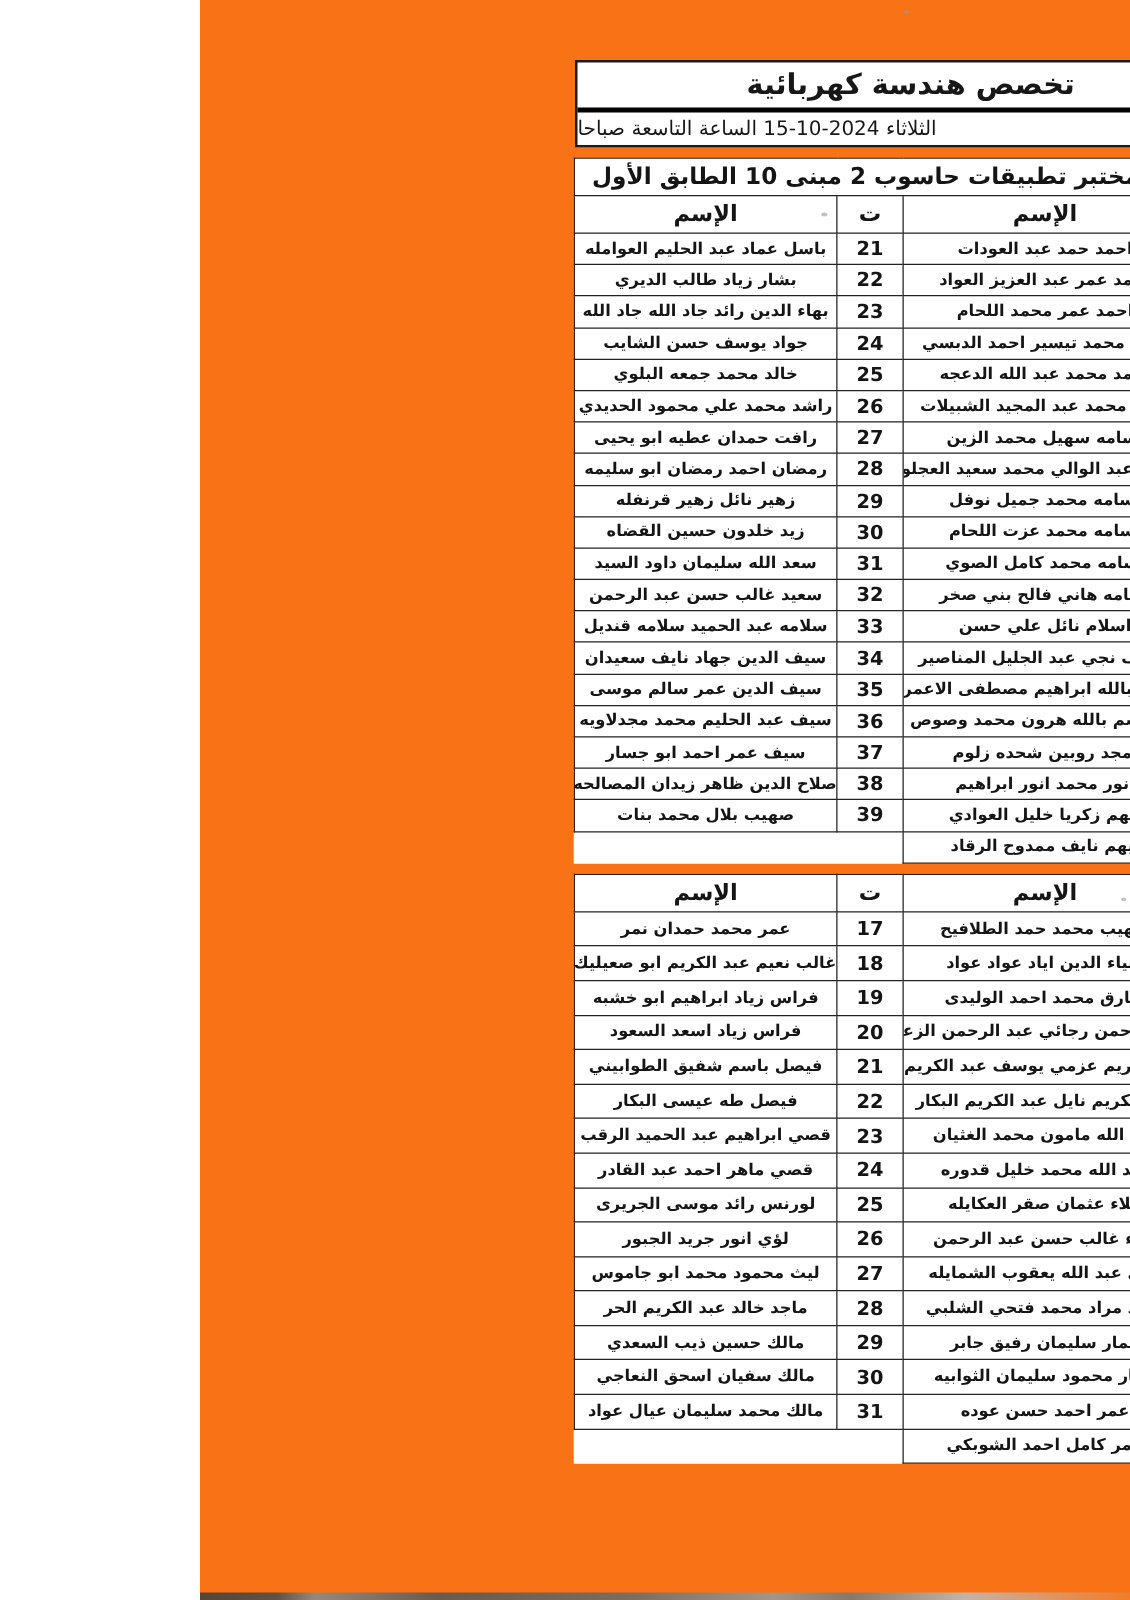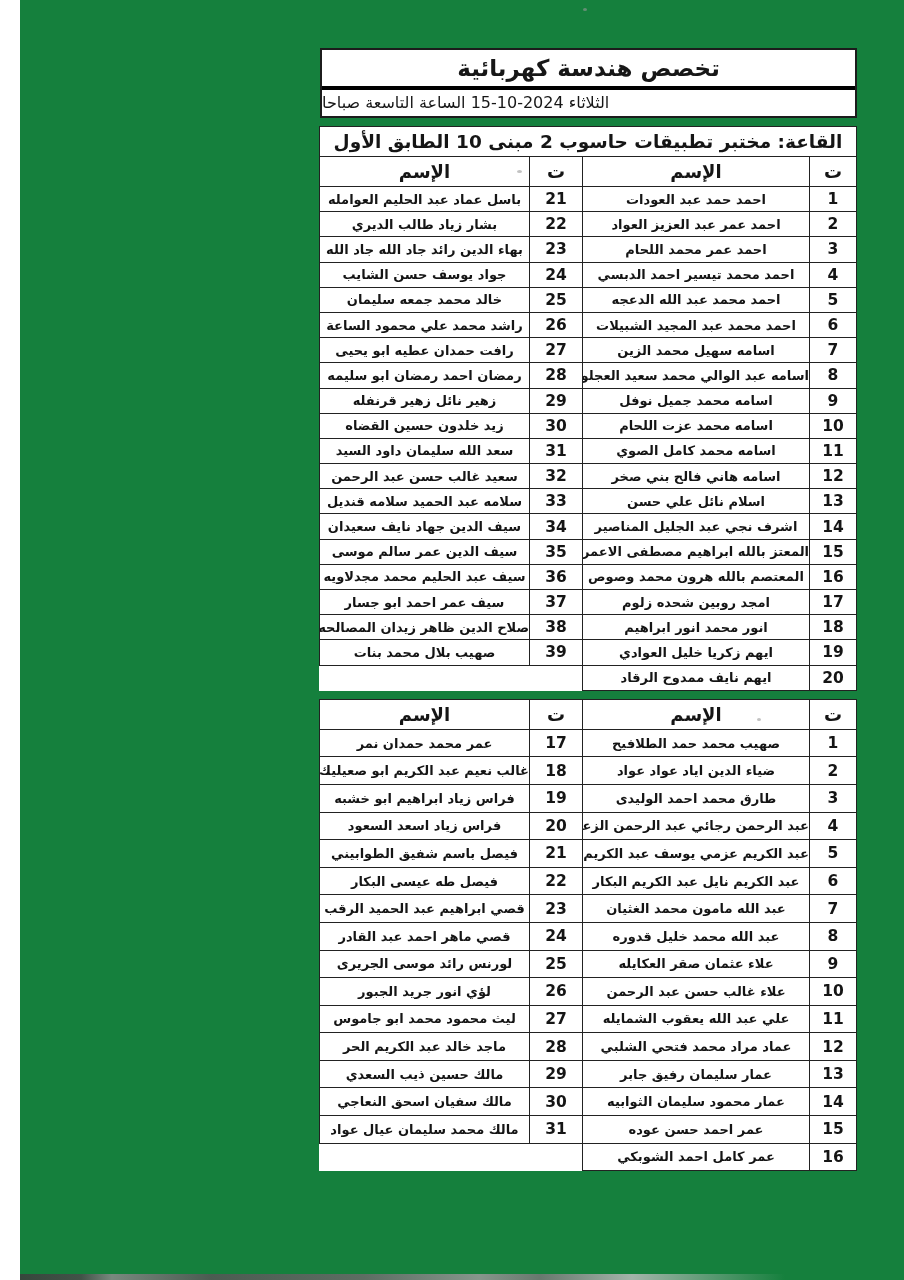--- a/index.html
+++ b/index.html
@@ -3,23 +3,23 @@
 <meta charset="utf-8">
 <style>
   html, body {
     margin: 0;
     padding: 0;
     background: #ffffff;
     font-family: "DejaVu Sans", sans-serif;
   }
   .sheet {
     position: relative;
-    width: 884px;
+    width: 744px;
     height: 1280px;
-    background: #15803d;
+    background: #f97316;
     overflow: hidden;
     direction: rtl;
     color: #171717;
   }
   .content {
     position: absolute;
     top: 48px;
     left: 300px;
     width: 537px;
   }
@@ -159,27 +159,27 @@
           <tr>
             <td class="num-cell data">4</td>
             <td class="name-cell data">احمد محمد تيسير احمد الدبسي</td>
             <td class="num-cell data">24</td>
             <td class="name-cell data">جواد يوسف حسن الشايب</td>
           </tr>
           <tr>
             <td class="num-cell data">5</td>
             <td class="name-cell data">احمد محمد عبد الله الدعجه</td>
             <td class="num-cell data">25</td>
-            <td class="name-cell data">خالد محمد جمعه سليمان</td>
+            <td class="name-cell data">خالد محمد جمعه البلوي</td>
           </tr>
           <tr>
             <td class="num-cell data">6</td>
             <td class="name-cell data">احمد محمد عبد المجيد الشبيلات</td>
             <td class="num-cell data">26</td>
-            <td class="name-cell data">راشد محمد علي محمود الساعة</td>
+            <td class="name-cell data">راشد محمد علي محمود الحديدي</td>
           </tr>
           <tr>
             <td class="num-cell data">7</td>
             <td class="name-cell data">اسامه سهيل محمد الزين</td>
             <td class="num-cell data">27</td>
             <td class="name-cell data">رافت حمدان عطيه ابو يحيى</td>
           </tr>
           <tr>
             <td class="num-cell data">8</td>
             <td class="name-cell data">اسامه عبد الوالي محمد سعيد العجلوني</td>

